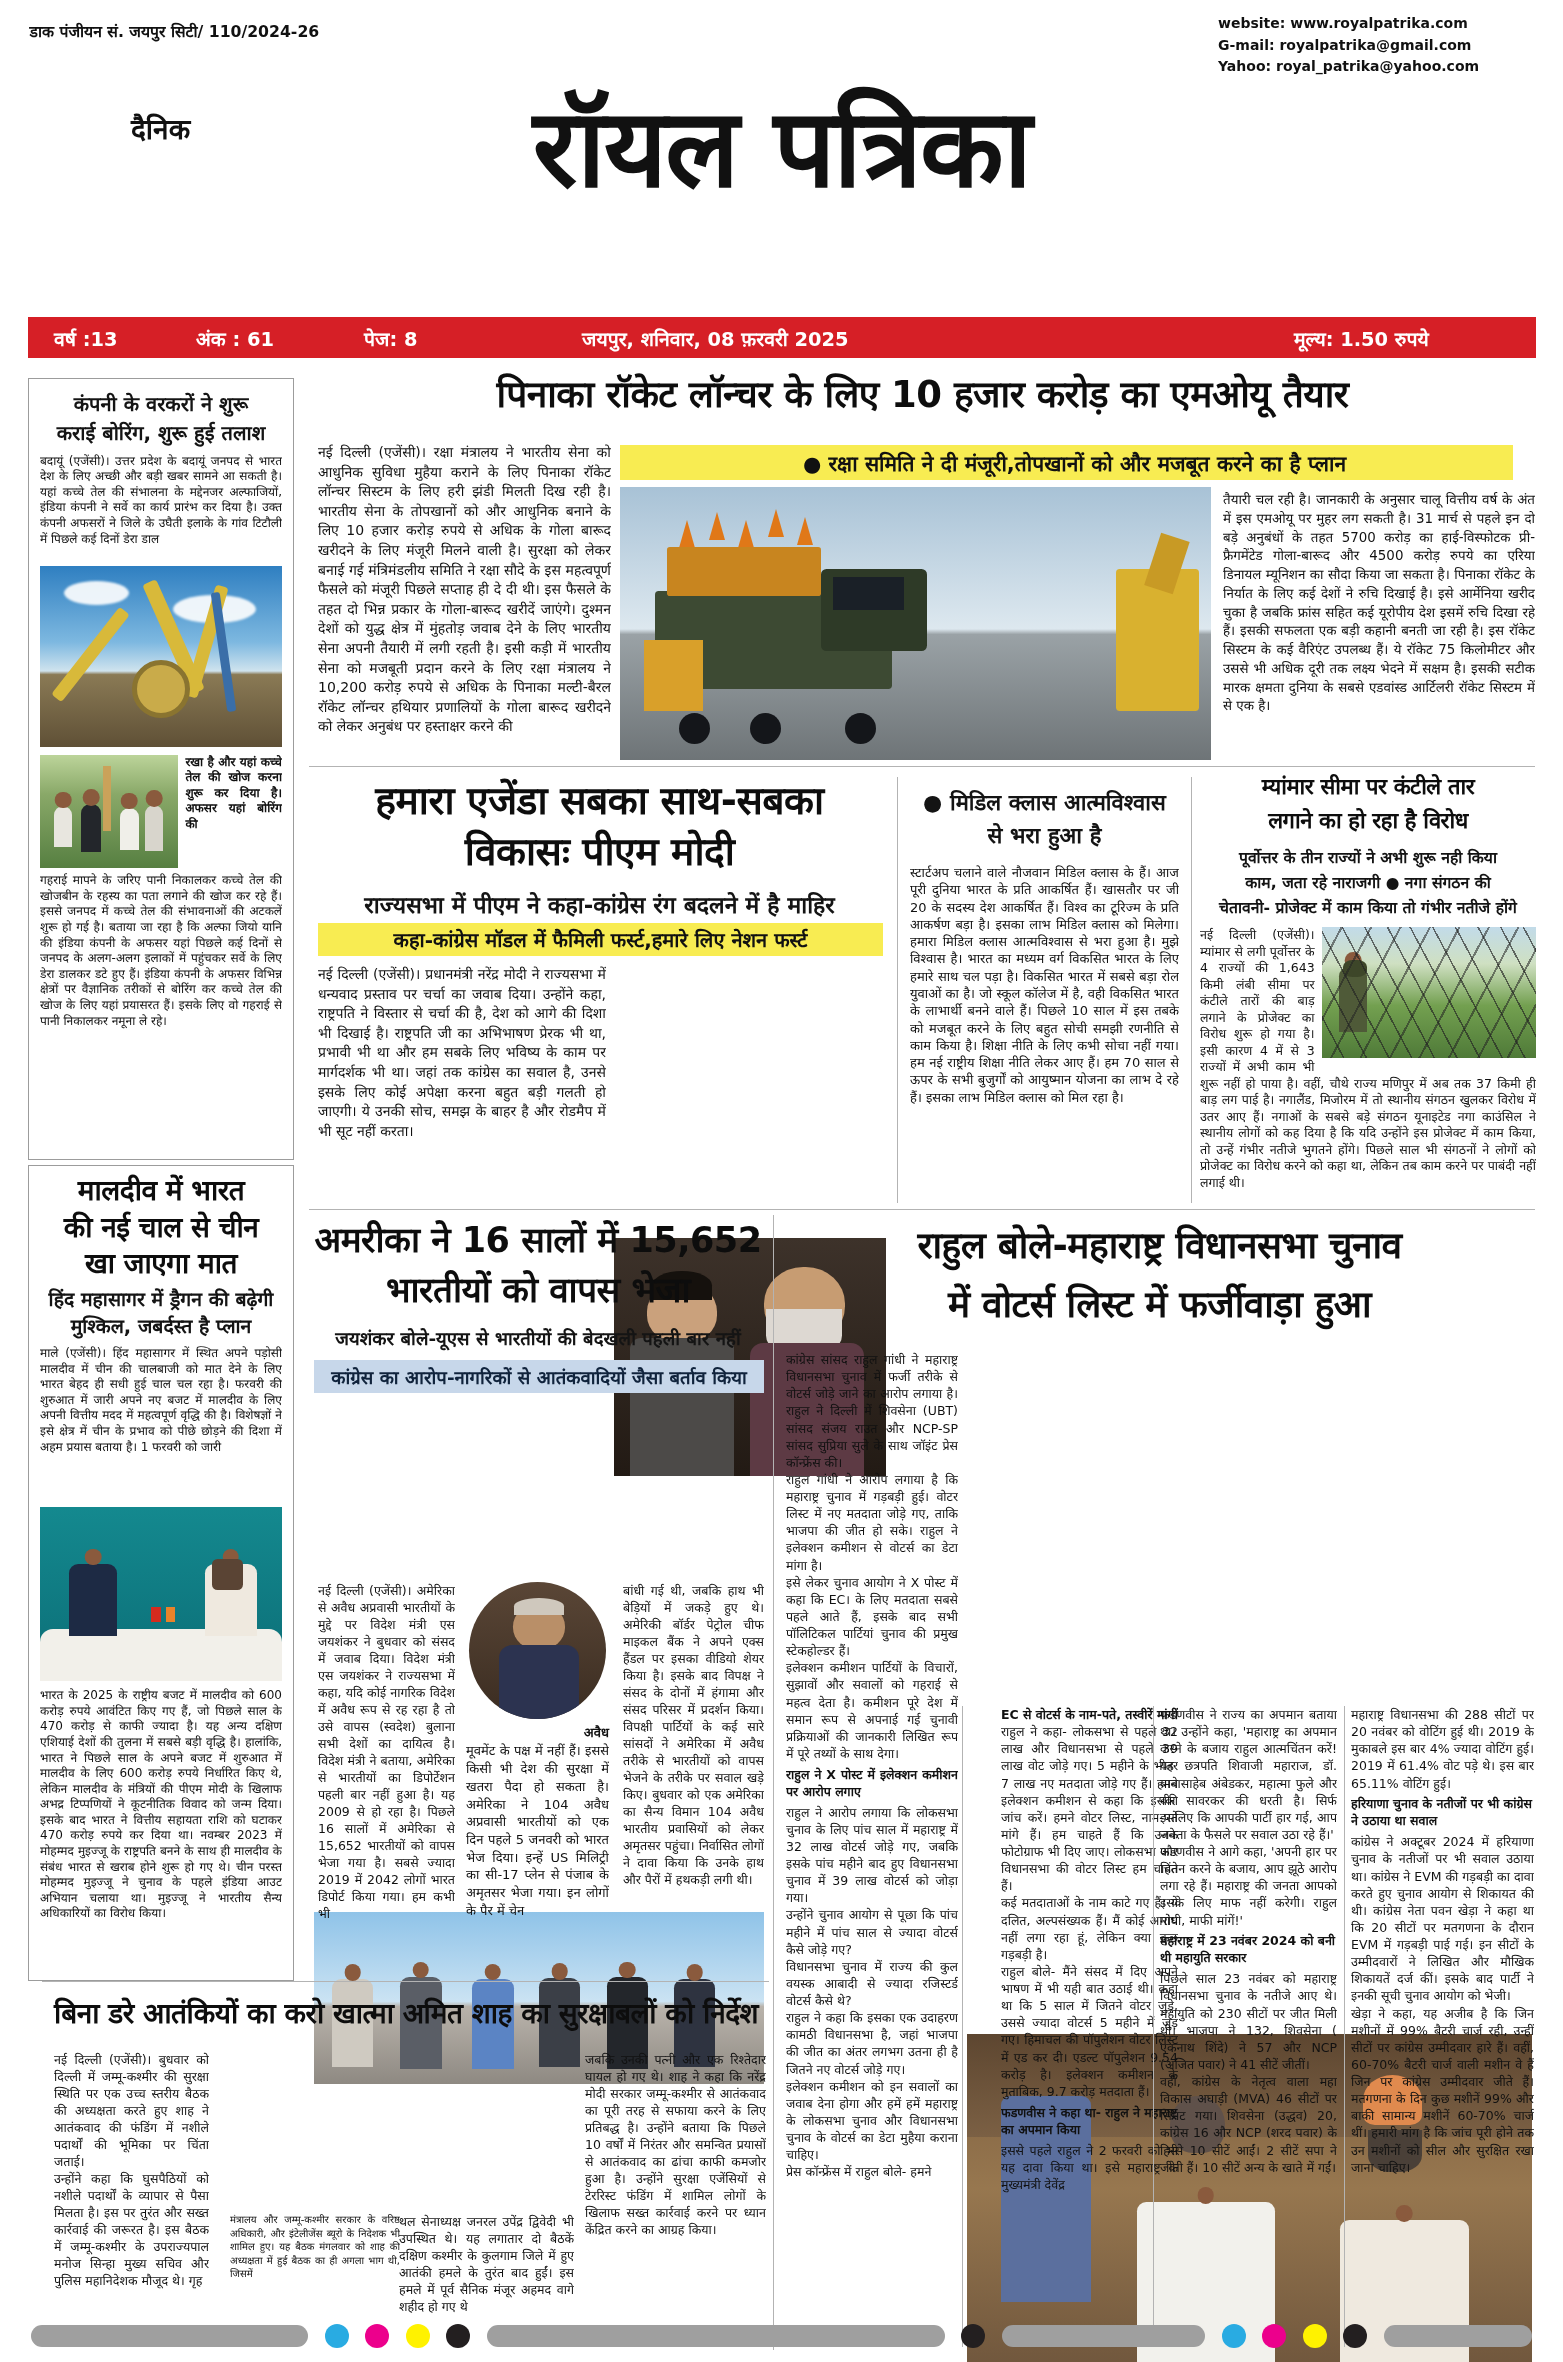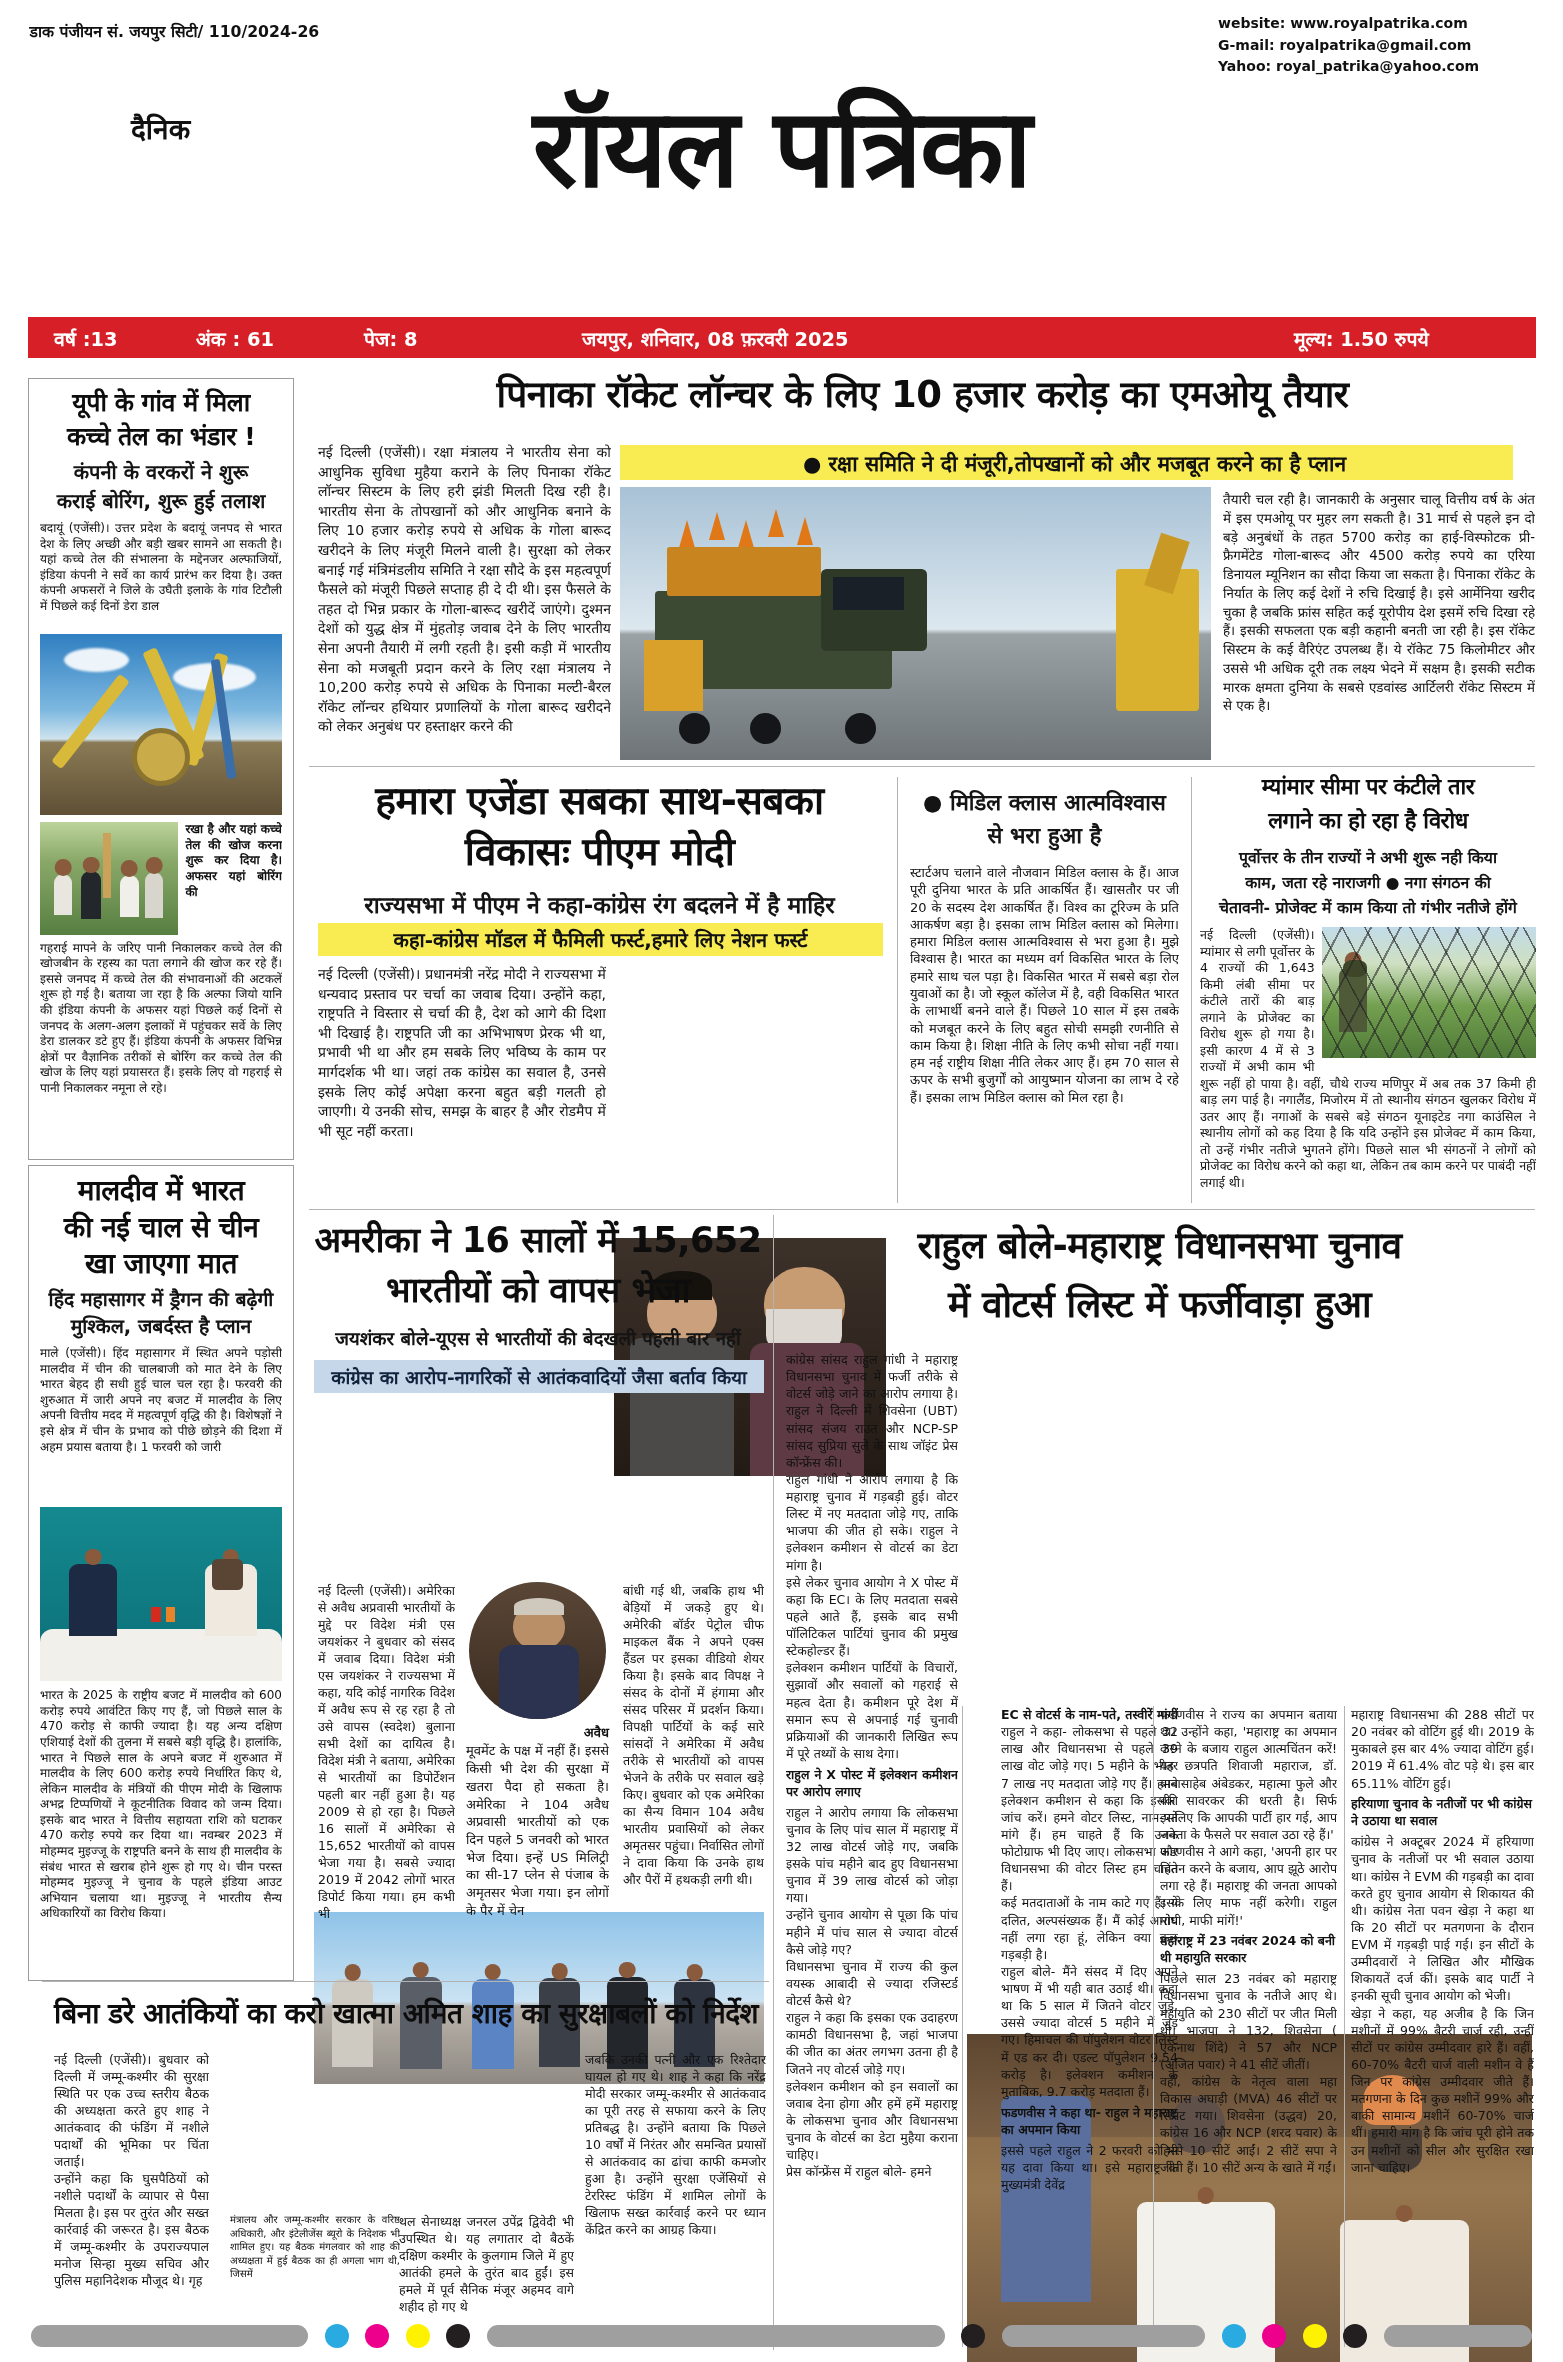--- a/index.html
+++ b/index.html
@@ -67,22 +67,20 @@
 
   <div class="abs redbar" style="left:28px;top:317px;width:1508px;height:41px;">
     <span class="abs b" style="left:26px;top:8.3px;font-size:19.4px;">वर्ष :13</span>
     <span class="abs b" style="left:168px;top:8.3px;font-size:19.4px;">अंक : 61</span>
     <span class="abs b" style="left:336px;top:8.3px;font-size:19.4px;">पेज: 8</span>
     <span class="abs b" style="left:554px;top:8.3px;font-size:19.4px;">जयपुर, शनिवार, 08 फ़रवरी 2025</span>
     <span class="abs b" style="left:1266px;top:8.3px;font-size:19.4px;">मूल्य: 1.50 रुपये</span>
   </div>
 
   <div class="abs boxed clip" style="left:28px;top:378px;width:266px;height:782px;padding:7.4px 11px;box-sizing:border-box;">
-    <div class="hl ctr pre clip" style="font-size:25px;line-height:1.35;">यूपी के गांव में मिला
-कच्चे तेल का भंडार !</div>
     <div class="subhl ctr pre clip" style="font-size:20px;line-height:1.45;margin-top:3.7px;">कंपनी के वरकरों ने शुरू
 कराई बोरिंग, शुरू हुई तलाश</div>
     <div class="body13 just clip" style="margin-top:5.5px;height:109px;">बदायूं (एजेंसी)। उत्तर प्रदेश के बदायूं जनपद से भारत देश के लिए अच्छी और बड़ी खबर सामने आ सकती है। यहां कच्चे तेल की संभालना के मद्देनजर अल्फाजियों, इंडिया कंपनी ने सर्वे का कार्य प्रारंभ कर दिया है। उक्त कंपनी अफसरों ने जिले के उघैती इलाके के गांव टिटौली में पिछले कई दिनों डेरा डाल</div>
     <div class="ph ph-pumpjack" style="width:100%;height:181px;margin-top:3.7px;">
       <div class="cloud" style="left:10%;top:8%;width:65px;height:24px;"></div>
       <div class="cloud" style="left:55%;top:16%;width:83px;height:28px;"></div>
       <div class="pj-bar" style="left:18%;top:18%;width:13px;height:111px;transform:rotate(38deg);"></div>
       <div class="pj-bar" style="left:52%;top:6%;width:14.8px;height:120px;transform:rotate(-24deg);"></div>
       <div class="pj-bar" style="left:66%;top:10%;width:13px;height:115px;transform:rotate(16deg);"></div>
       <div class="pj-blue" style="left:74%;top:14%;width:9.2px;height:120px;transform:rotate(-8deg);"></div>

